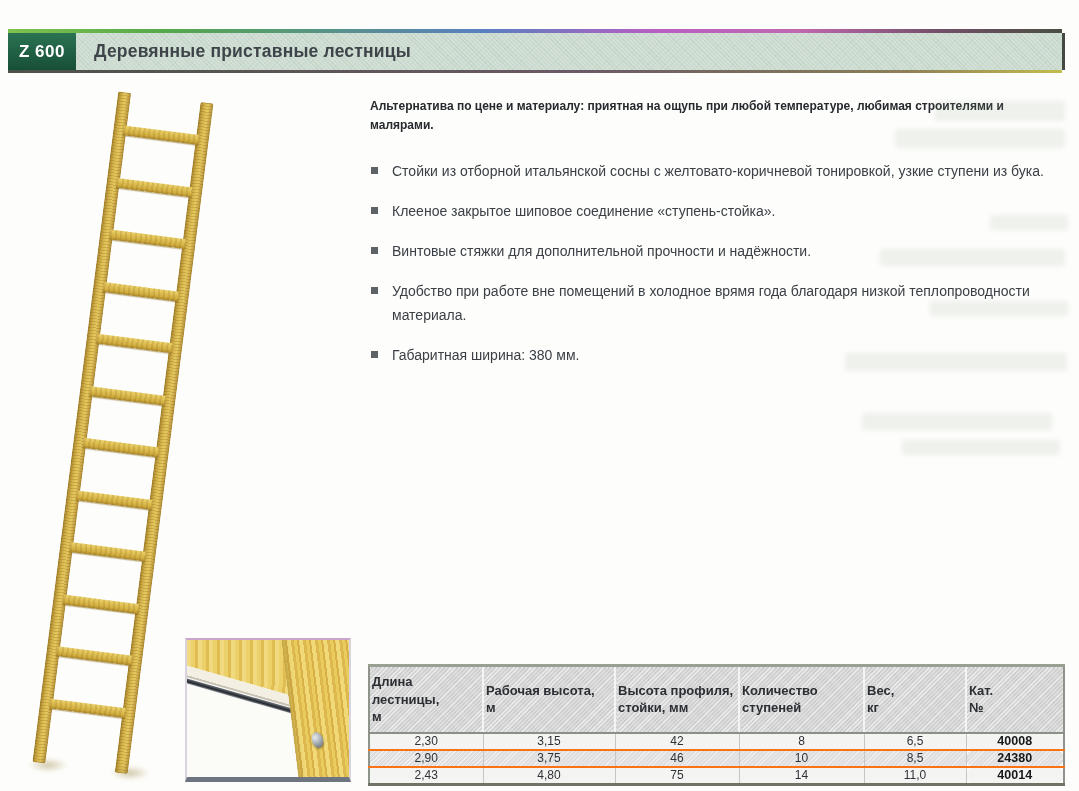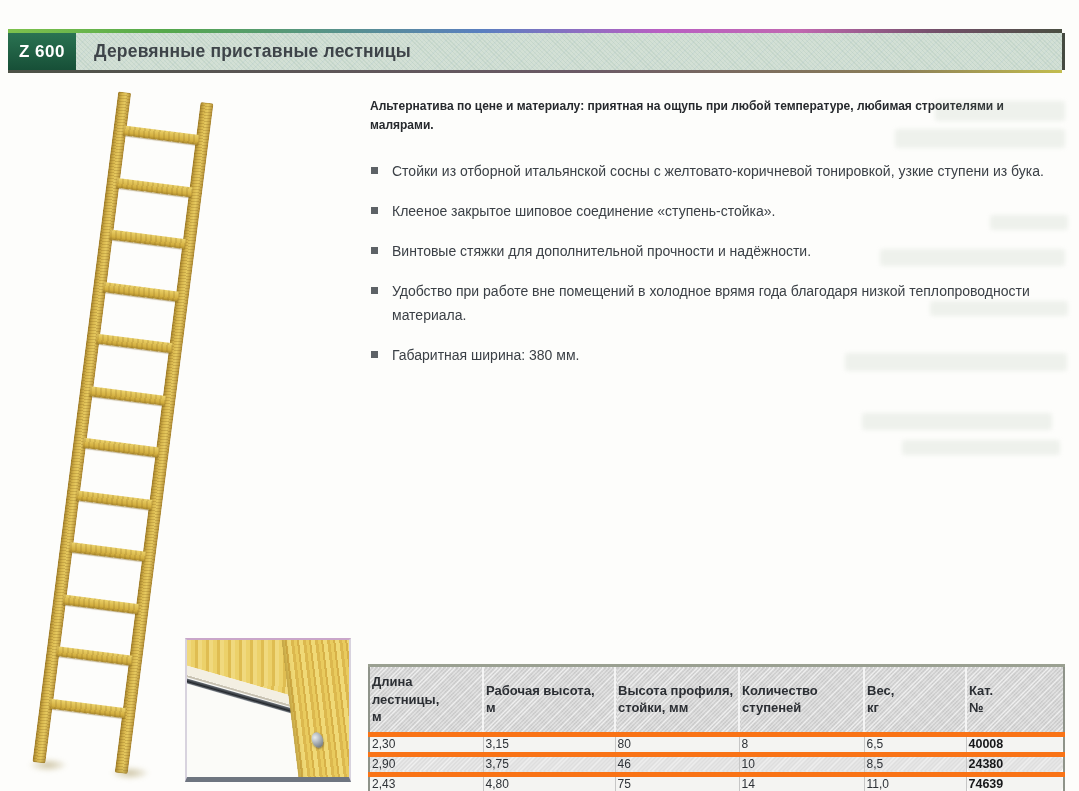--- a/index.html
+++ b/index.html
@@ -127,22 +127,22 @@
     background-color:var(--th-gray,#d4d4d4);
     background-image:
       repeating-linear-gradient(135deg, rgba(255,255,255,0.65) 0 1px, rgba(255,255,255,0) 1px 3px),
       repeating-linear-gradient(45deg, rgba(0,0,0,0.05) 0 1px, rgba(255,255,255,0) 1px 2px);
     font-weight:bold;font-size:13px;line-height:1.35;color:#2b2e33;
     padding:6px 2px;text-align:left;white-space:pre-line;
     border-left:2px solid #f4f4f4;border-bottom:2px solid #8b9086;
   }
   table.spec th:first-child{border-left:none;}
   table.spec td{
-    text-align:left;padding:0 2px;height:15px;
-    border-left:1px solid #c6c6c6;border-top:5px solid #f97316;
+    text-align:center;padding:0 2px;height:15px;
+    border-left:1px solid #c6c6c6;border-top:2px solid #f97316;
     background:#f4f4f2;
   }
   table.spec td:first-child{border-left:none;}
   table.spec tbody tr:nth-child(2) td{
     background-color:var(--row-gray,#dedede);
     background-image:repeating-linear-gradient(135deg, rgba(255,255,255,0.55) 0 1px, rgba(255,255,255,0) 1px 3px);
   }
   table.spec td:last-child{font-weight:bold;font-size:12.5px;color:#17181a;border-radius:10px;}
 
   
@@ -225,40 +225,40 @@
           <th>Вес,
 кг</th>
           <th>Кат.
 №</th>
         </tr>
       </thead>
     <tbody>
         <tr>
           <td>2,30</td>
           <td>3,15</td>
-          <td>80</td>
+          <td>42</td>
           <td>8</td>
           <td>6,5</td>
           <td>40008</td>
         </tr>
         <tr>
           <td>2,90</td>
           <td>3,75</td>
           <td>46</td>
           <td>10</td>
           <td>8,5</td>
           <td>24380</td>
         </tr>
         <tr>
           <td>2,43</td>
           <td>4,80</td>
           <td>75</td>
           <td>14</td>
           <td>11,0</td>
-          <td>74639</td>
+          <td>40014</td>
         </tr>
       </tbody>
   </table>
 
   <div class="bleed" style="left:935px;top:101px;width:130px;height:20px"></div>
   <div class="bleed" style="left:895px;top:129px;width:170px;height:19px"></div>
   <div class="bleed" style="left:990px;top:215px;width:78px;height:15px"></div>
   <div class="bleed" style="left:880px;top:249px;width:185px;height:17px"></div>
   <div class="bleed" style="left:930px;top:301px;width:138px;height:15px"></div>
   <div class="bleed" style="left:845px;top:353px;width:222px;height:18px"></div>

